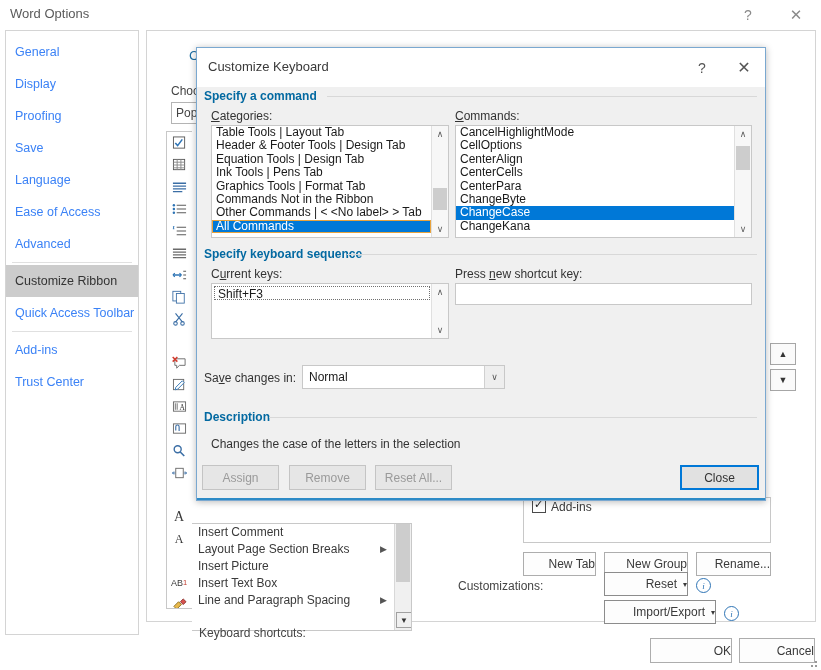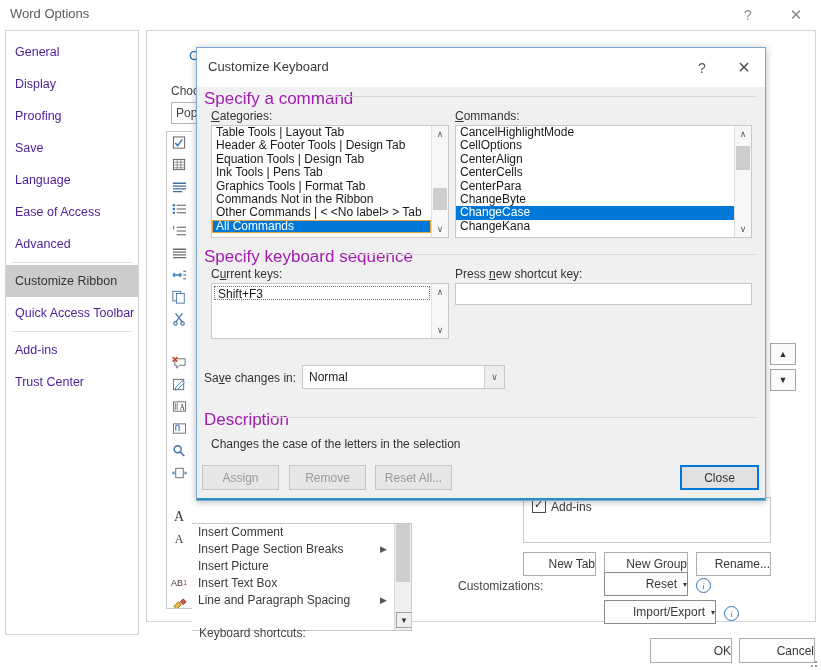--- a/index.html
+++ b/index.html
@@ -31,21 +31,21 @@
   .wo-help { left: 728px; }
   .wo-close { left: 776px; font-size: 15px; }
 
   
   .wo-nav {
     position: absolute; left: 5px; top: 30px; width: 134px; height: 605px;
     border: 1px solid #d4d4d4; background: #ffffff; box-sizing: border-box;
   }
   .nav-item {
     height: 32px; line-height: 32px; padding-left: 9px;
-    font-size: 12.5px; color: #4c1d95; white-space: nowrap; cursor: default;
+    font-size: 12.5px; color: #3b82f6; white-space: nowrap; cursor: default;
   }
   .nav-item.selected { background: #cccccc; color: #333333; }
   .nav-sep { height: 1px; background: #e0e0e0; margin: 2px 6px; }
   .nav-spacer { height: 5px; }
 
   
   .wo-panel {
     position: absolute; left: 146px; top: 30px; width: 670px; height: 592px;
     border: 1px solid #d4d4d4; background: #ffffff; box-sizing: border-box;
   }
@@ -188,21 +188,21 @@
   .dlg-help, .dlg-close {
     position: absolute; top: 0; height: 39px; width: 38px;
     display: flex; align-items: center; justify-content: center;
     color: #555; font-size: 14px;
   }
   .dlg-help { right: 44px; }
   .dlg-close { right: 2px; font-size: 16px; }
 
   .dlg-body { position: absolute; left: 0; top: 39px; right: 0; bottom: 0; background: #f0f0f0; }
 
-  .group-label { position: absolute; font-size: 17px; color: #a21caf; background: #f0f0f0; padding-right: 6px; }
+  .group-label { position: absolute; font-size: 12px; color: #0369a1; background: #f0f0f0; padding-right: 6px; font-weight: bold; }
   .group-rule { position: absolute; height: 1px; background: #d8d8d8; }
 
   .fld-label { position: absolute; font-size: 12px; color: #333; }
   .fld-label u { text-decoration: underline; }
 
   .listbox {
     position: absolute; border: 1px solid #c8c8c8; background: #ffffff;
     box-sizing: border-box; overflow: hidden;
   }
   .lb-rows { position: absolute; left: 0; top: 0; right: 17px; bottom: 0; overflow: hidden; }
@@ -410,21 +410,21 @@
           </svg>
       </div>
 
     </div>
 
     <div class="cmd-list-bottom" data-name="command-list">
       <div class="cmd-row" data-name="command-list-item">
         <span data-name="command-label">Insert Comment</span>
       </div>
       <div class="cmd-row" data-name="command-list-item">
-        <span data-name="command-label">Insert Page  Section Breaks</span>
+        <span data-name="command-label">Layout Page  Section Breaks</span>
         <span class="sub-arrow" data-name="submenu-arrow-icon">▶</span>
       </div>
       <div class="cmd-row" data-name="command-list-item">
         <span data-name="command-label">Insert Picture</span>
       </div>
       <div class="cmd-row" data-name="command-list-item">
         <span data-name="command-label">Insert Text Box</span>
       </div>
       <div class="cmd-row" data-name="command-list-item">
         <span data-name="command-label">Line and Paragraph Spacing</span>

